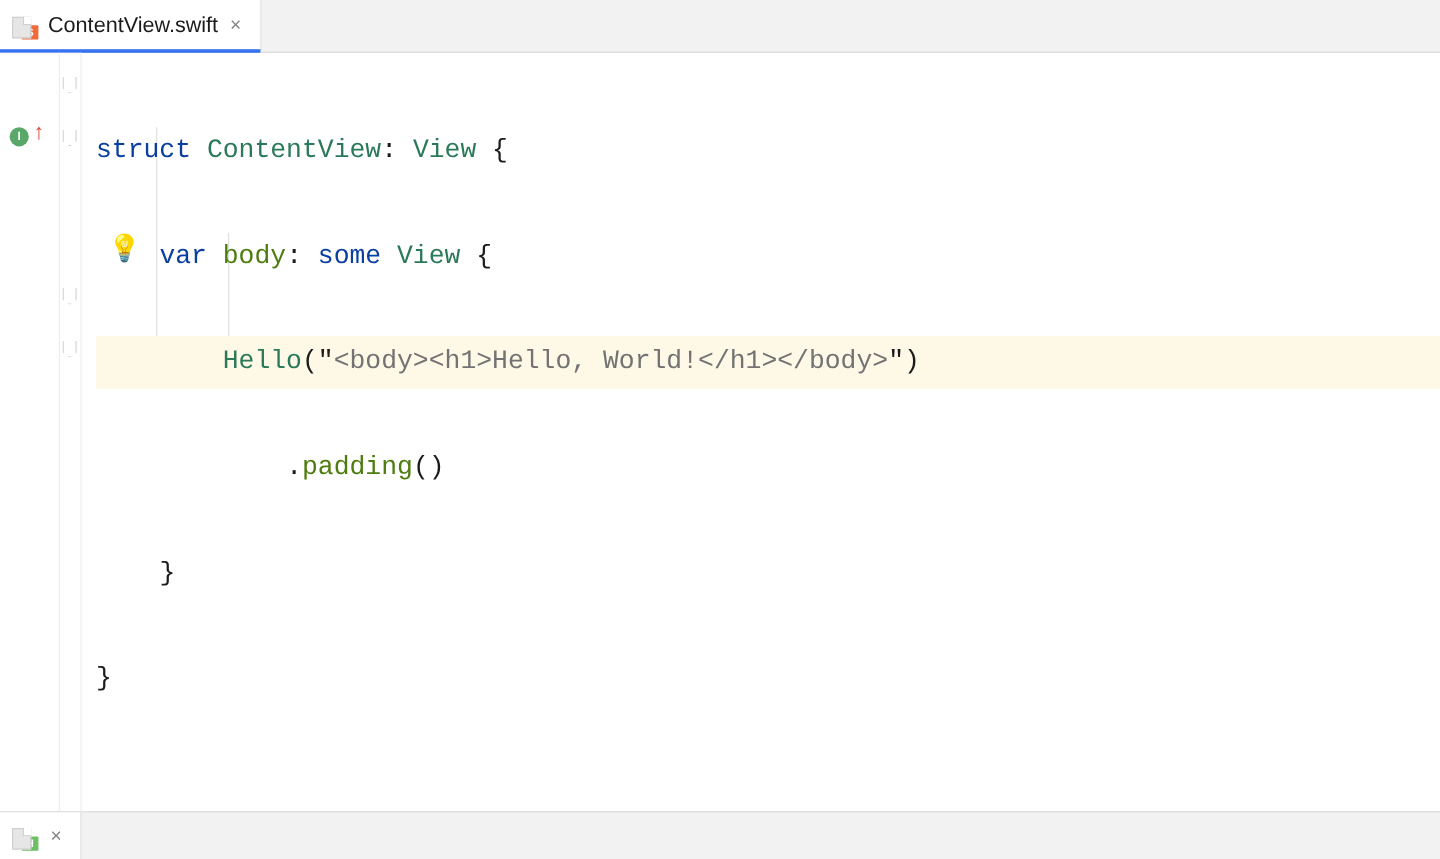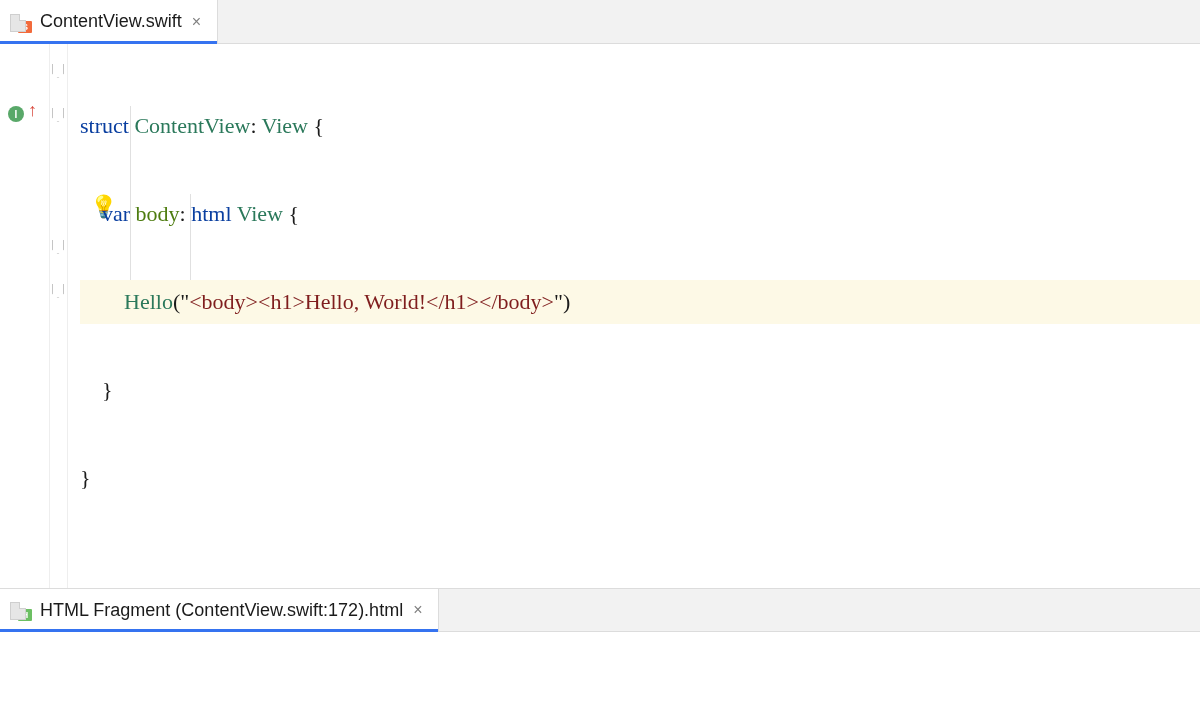--- a/index.html
+++ b/index.html
@@ -101,21 +101,21 @@
   }
   .bulb {
     position:absolute;
     color:#f2b01e;
     font-size:22px;
     left: 90px;
   }
   .code {
     flex:1 1 auto;
     padding: 16px 0 0 12px;
-    font-family: Liberation Serif, serif;
+    font-family: Liberation Mono, monospace;
     font-size: 22px;
     line-height: 44px;
     white-space: pre;
     position: relative;
   }
   .code .line { display:block; height:44px; }
   .line.hl { background:#fdf9e6; }
   .indent-guide {
     position:absolute;
     top: 62px;
@@ -127,21 +127,21 @@
   .indent-guide2 {
     position:absolute;
     left: 190px;
     width:1px;
     background:#e0e0e0;
   }
   
   .kw   { color:#0a3fa0; }
   .type { color:#2b795b; }
   .fn   { color:#4d7c0f; }
-  .str  { color:#7f1d1d; }
+  .str  { color:#737373; }
   .plain{ color:#1b1b1b; }
 
   .pane-top { flex: 0 0 420px; }
   .pane-bottom { flex: 1 1 auto; }
   .pane-bottom .tabbar { border-top:1px solid #dcdcdc; }
 </style>
 </head>
 <body>
 
 <div class="pane pane-top">
@@ -164,33 +164,33 @@
       <span class="fold-marker" style="top:20px;"></span>
       <span class="fold-marker" style="top:64px;"></span>
       <span class="fold-marker" style="top:196px;"></span>
       <span class="fold-marker" style="top:240px;"></span>
     </div>
     <span class="bulb" style="top:150px;">💡</span>
     <div class="indent-guide" style="height:176px;"></div>
     <div class="indent-guide2" style="top:150px; height:88px;"></div>
     <div class="code">
 <span class="line"><span class="kw">struct</span> <span class="type">ContentView</span><span class="plain">: </span><span class="type">View</span><span class="plain"> {</span></span>
-<span class="line"><span>    </span><span class="kw">var</span><span class="fn"> body</span><span class="plain">: </span><span class="kw">html</span><span class="type"> View</span><span class="plain"> {</span></span>
+<span class="line"><span>    </span><span class="kw">var</span><span class="fn"> body</span><span class="plain">: </span><span class="kw">some</span><span class="type"> View</span><span class="plain"> {</span></span>
 <span class="line hl"><span>        </span><span class="type">Hello</span><span class="plain">("</span><span class="str">&lt;body&gt;&lt;h1&gt;Hello, World!&lt;/h1&gt;&lt;/body&gt;</span><span class="plain">")</span></span>
+<span class="line"><span>            </span><span class="plain">.</span><span class="fn">padding</span><span class="plain">()</span></span>
 <span class="line"><span>    </span><span class="plain">}</span></span>
 <span class="line"><span class="plain">}</span></span>
     </div>
   </div>
 </div>
 
 <div class="pane pane-bottom">
   <div class="tabbar">
     <div class="tab active">
       <span class="ft-icon">
         <span class="page"></span>
         <span class="badge html">H</span>
       </span>
-      <span class="tab-label">HTML Fragment (ContentView.swift:172).html</span>
       <span class="tab-close">×</span>
     </div>
   </div>
 
 </div>
 
 </body></html>

